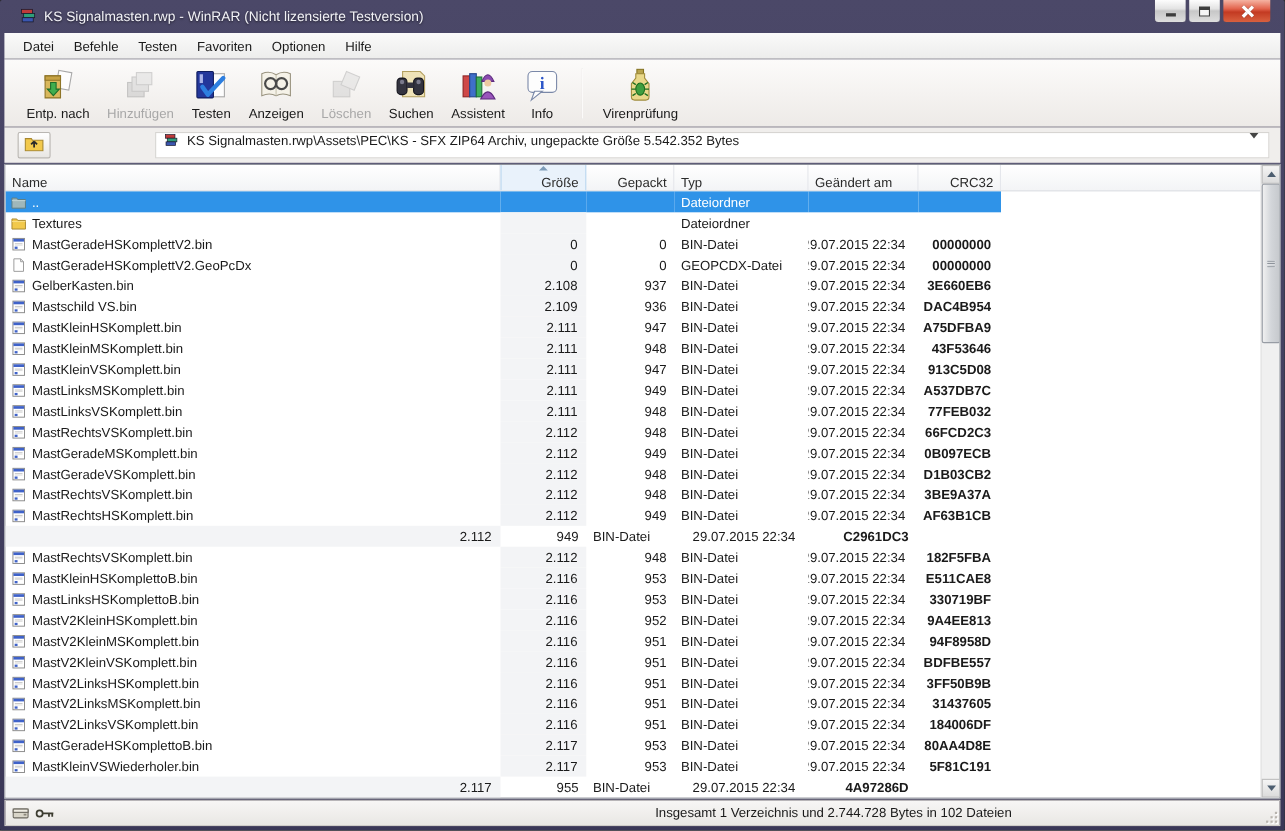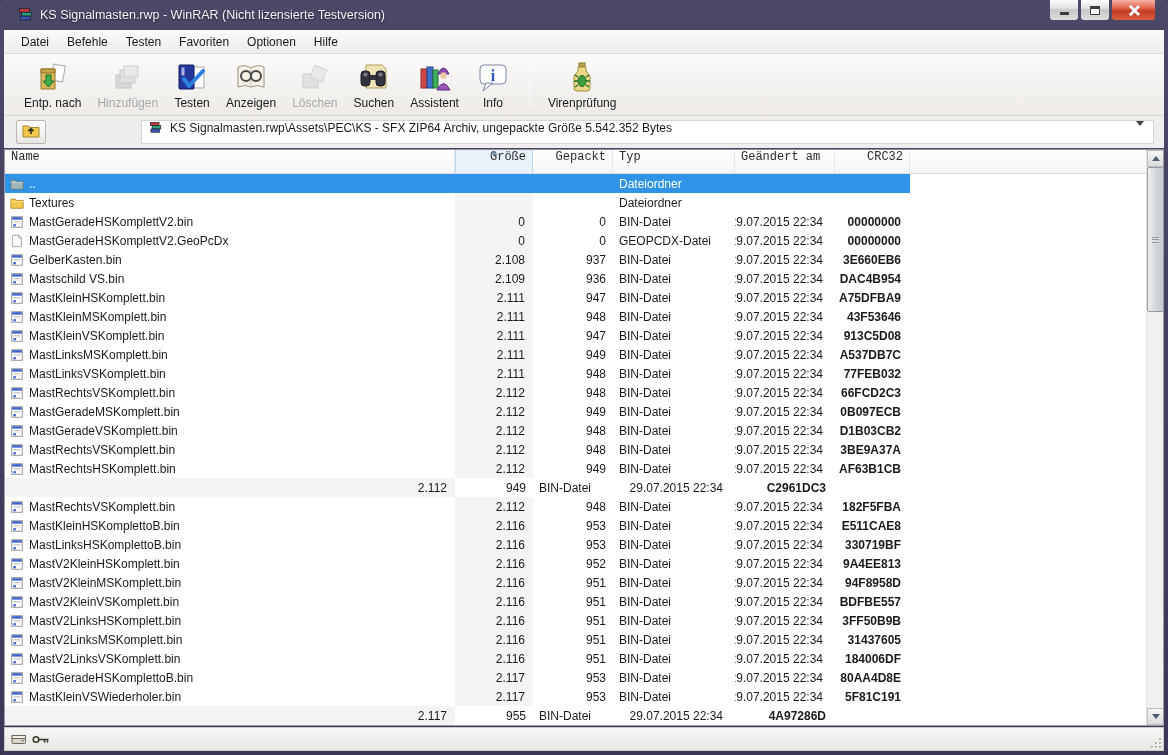--- a/index.html
+++ b/index.html
@@ -72,21 +72,21 @@
   .combo .combo-text { flex: 1; white-space: nowrap; overflow: hidden; margin-left: 7px; }
   .combo-arrow { width: 0; height: 0; border-left: 4px solid transparent; border-right: 4px solid transparent; border-top: 5px solid #444; margin-right: 5px; cursor: default; }
   
   .list-region { flex: 1; background: #fff; border: 1px solid #9b9ea6; border-top-color:#8f929b; position: relative; overflow: hidden; margin-top:1px; }
   .list-inner { position: absolute; left: 0; top: 0; right: 17px; bottom: 0; }
   .lv-header {
     display: grid; grid-template-columns: 450px 78px 80px 122px 100px 75px 1fr;
     height: 24px; background: linear-gradient(#ffffff,#f3f4f6);
     border-bottom: 1px solid #d9dce2; font-size: 12px; color: #2b2b2b;
   }
-  .hcell { display: flex; align-items: flex-start; border-right: 1px solid #e5e7ec; padding: 0 6px; position: relative; cursor: default; font-family: Liberation Mono, monospace; }
+  .hcell { display: flex; align-items: flex-end; border-right: 1px solid #e5e7ec; padding: 0 6px; position: relative; cursor: default; }
   .hcell.r { justify-content: flex-end; }
   .hcell.filler { border-right: none; }
   .hcell.sorted { background: #e9f2fb; border-left:1px solid #bcd8ef; border-right: 1px solid #bcd8ef; }
   .sort-arrow { position: absolute; top: 1px; left: 50%; margin-left: -4px;
     width: 0; height: 0; border-left: 4px solid transparent; border-right: 4px solid transparent; border-bottom: 4px solid #7e9cb8; }
   .rows {}
   .row { display: grid; grid-template-columns: 450px 78px 80px 122px 100px 75px 1fr; height: 19px; font-size: 12px; color: #1a1a1a; cursor: default; }
   .cell { display: flex; align-items: center; overflow: hidden; white-space: nowrap; }
   .c-name { padding-left: 5px; gap: 5px; }
   .c-size { justify-content: flex-end; padding-right: 8px; background: #f3f4f6; }
@@ -881,20 +881,21 @@
             <rect x="10.5" y="6.8" width="2.5" height="1.6" fill="#8a867a"></rect>
           </svg>
         </span>
       <span style="display:flex">
           <svg width="18" height="11" viewBox="0 0 18 11">
             <circle cx="4" cy="5.5" r="2.8" fill="none" stroke="#3c3c30" stroke-width="1.6"></circle>
             <path d="M7 5.5 h9.5 M12.5 5.5 v3 M15.5 5.5 v3" stroke="#3c3c30" stroke-width="1.6" fill="none"></path>
           </svg>
         </span>
     </div>
+    <span class="status-text">Insgesamt 1 Verzeichnis und 2.744.728 Bytes in 102 Dateien</span>
     <span class="resize-grip">
       <i style="right:0;bottom:0;position:absolute"></i>
         <i style="right:0;bottom:4px;position:absolute"></i>
         <i style="right:4px;bottom:0;position:absolute"></i>
         <i style="right:0;bottom:8px;position:absolute"></i>
         <i style="right:4px;bottom:4px;position:absolute"></i>
         <i style="right:8px;bottom:0;position:absolute"></i>
     </span>
   </div>
 

